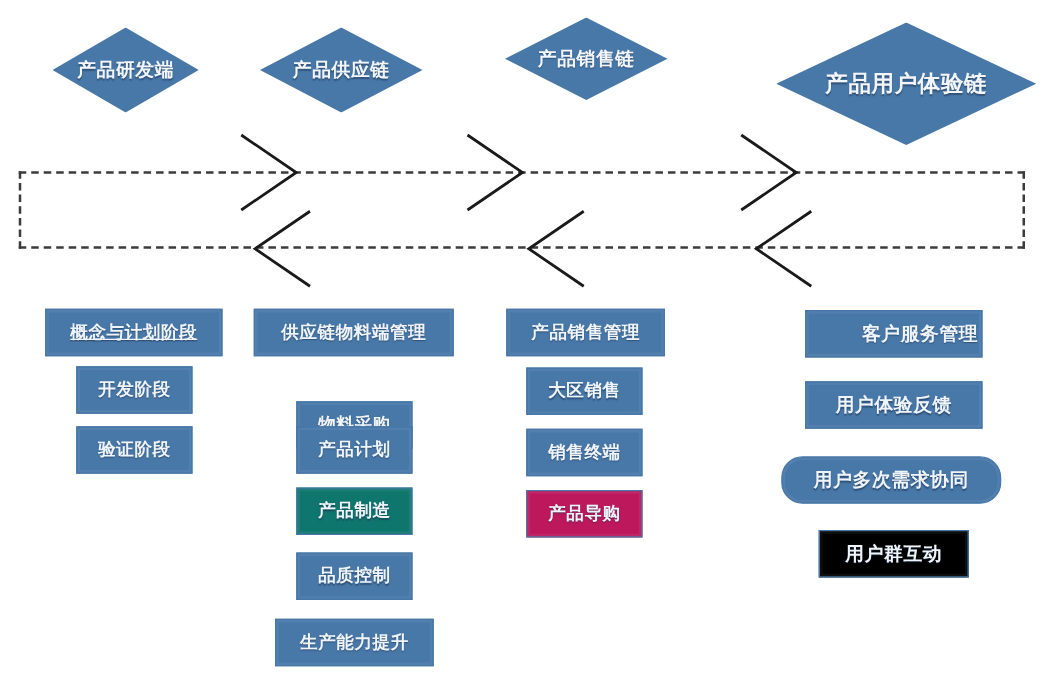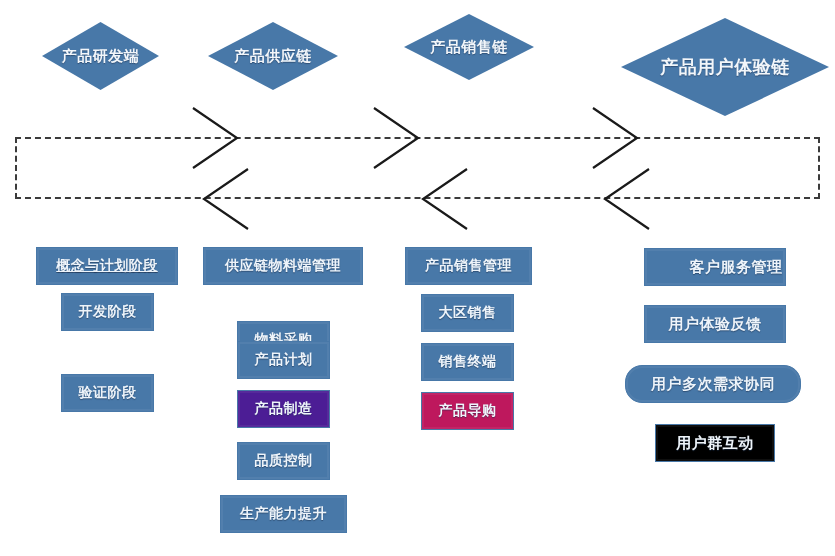--- a/index.html
+++ b/index.html
@@ -138,33 +138,33 @@
       <svg width="56" height="72" viewBox="0 0 56 72">
         <path d="M 50 6 L 6 36 L 50 66" fill="none" stroke="#1a1a1a" stroke-width="2.2" stroke-linecap="butt" stroke-linejoin="miter"></path>
       </svg>
     </div>
     <div class="pbox" style="left: 36px; top: 247px; width: 142px; height: 38px; font-size: 14px; background: rgb(72, 120, 168); color: rgb(238, 244, 250); text-decoration: underline;">
       <span class="pbox-inner">概念与计划阶段</span>
     </div>
     <div class="pbox" style="left: 61px; top: 293px; width: 93px; height: 38px; font-size: 14px; background: rgb(72, 120, 168); color: rgb(238, 244, 250);">
       <span class="pbox-inner">开发阶段</span>
     </div>
-    <div class="pbox" style="left: 61px; top: 341px; width: 93px; height: 38px; font-size: 14px; background: rgb(72, 120, 168); color: rgb(238, 244, 250); margin-top: 33px;">
+    <div class="pbox" style="left: 61px; top: 341px; width: 93px; height: 38px; font-size: 14px; background: rgb(72, 120, 168); color: rgb(238, 244, 250);">
       <span class="pbox-inner">验证阶段</span>
     </div>
     <div class="pbox" style="left: 203px; top: 247px; width: 160px; height: 38px; font-size: 14px; background: rgb(72, 120, 168); color: rgb(238, 244, 250);">
       <span class="pbox-inner">供应链物料端管理</span>
     </div>
     <div class="pbox" style="left: 237px; top: 293px; width: 93px; height: 38px; font-size: 14px; background: rgb(72, 120, 168); color: rgb(238, 244, 250); margin-top: 28px;">
       <span class="pbox-inner">物料采购</span>
     </div>
     <div class="pbox" style="left: 237px; top: 341px; width: 93px; height: 38px; font-size: 14px; background: rgb(72, 120, 168); color: rgb(238, 244, 250);">
       <span class="pbox-inner">产品计划</span>
     </div>
-    <div class="pbox" style="left: 237px; top: 390px; width: 93px; height: 38px; font-size: 14px; background: #4c1d95; color: rgb(238, 244, 250);">
+    <div class="pbox" style="left: 237px; top: 390px; width: 93px; height: 38px; font-size: 14px; background: #0f766e; color: rgb(238, 244, 250);">
       <span class="pbox-inner">产品制造</span>
     </div>
     <div class="pbox" style="left: 237px; top: 442px; width: 93px; height: 38px; font-size: 14px; background: rgb(72, 120, 168); color: rgb(238, 244, 250);">
       <span class="pbox-inner">品质控制</span>
     </div>
     <div class="pbox" style="left: 220px; top: 495px; width: 127px; height: 38px; font-size: 14px; background: rgb(72, 120, 168); color: rgb(238, 244, 250);">
       <span class="pbox-inner">生产能力提升</span>
     </div>
     <div class="pbox" style="left: 405px; top: 247px; width: 127px; height: 38px; font-size: 14px; background: rgb(72, 120, 168); color: rgb(238, 244, 250);">
       <span class="pbox-inner">产品销售管理</span>

